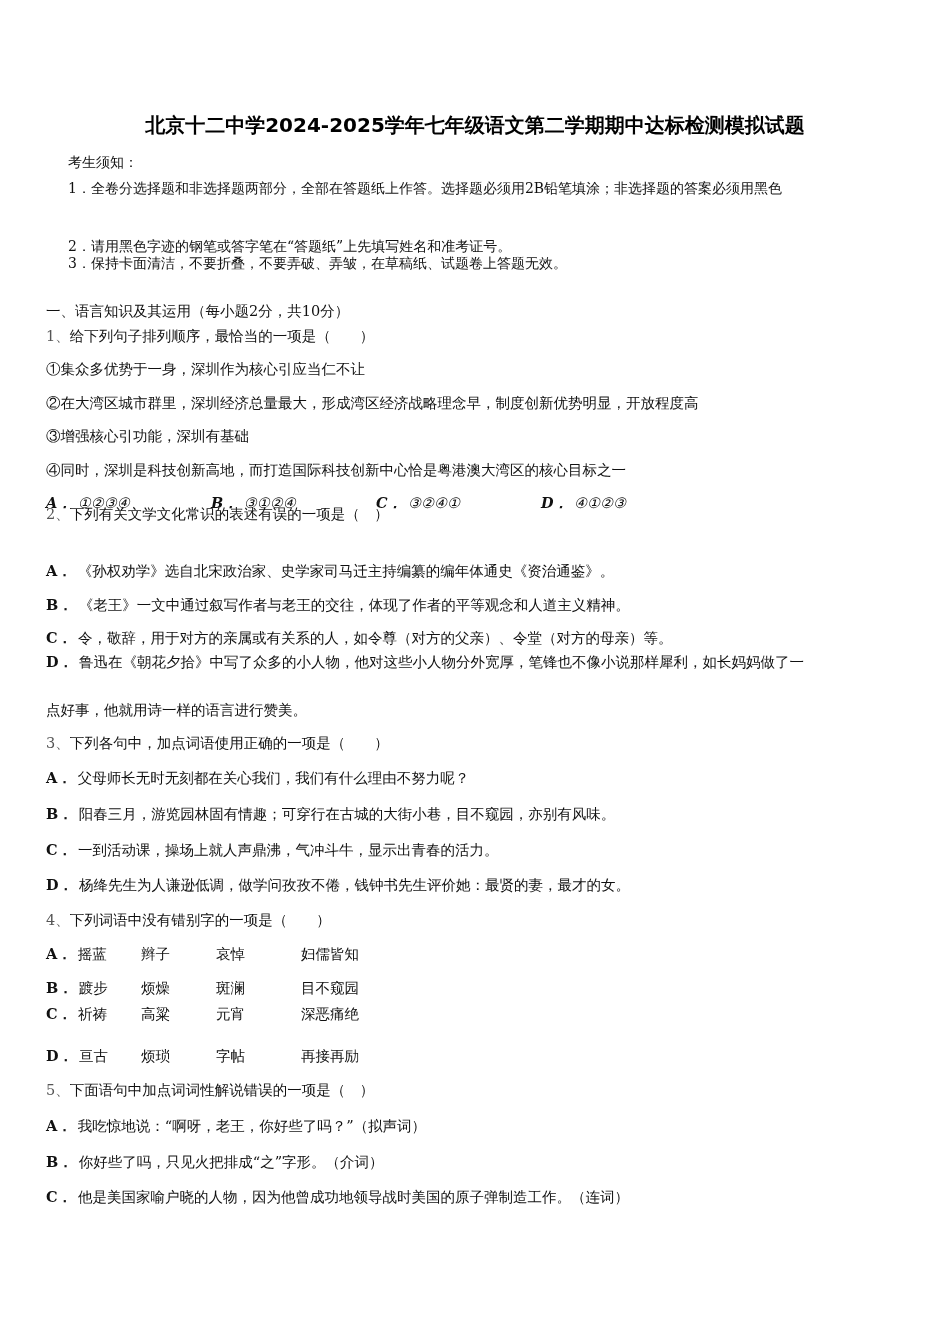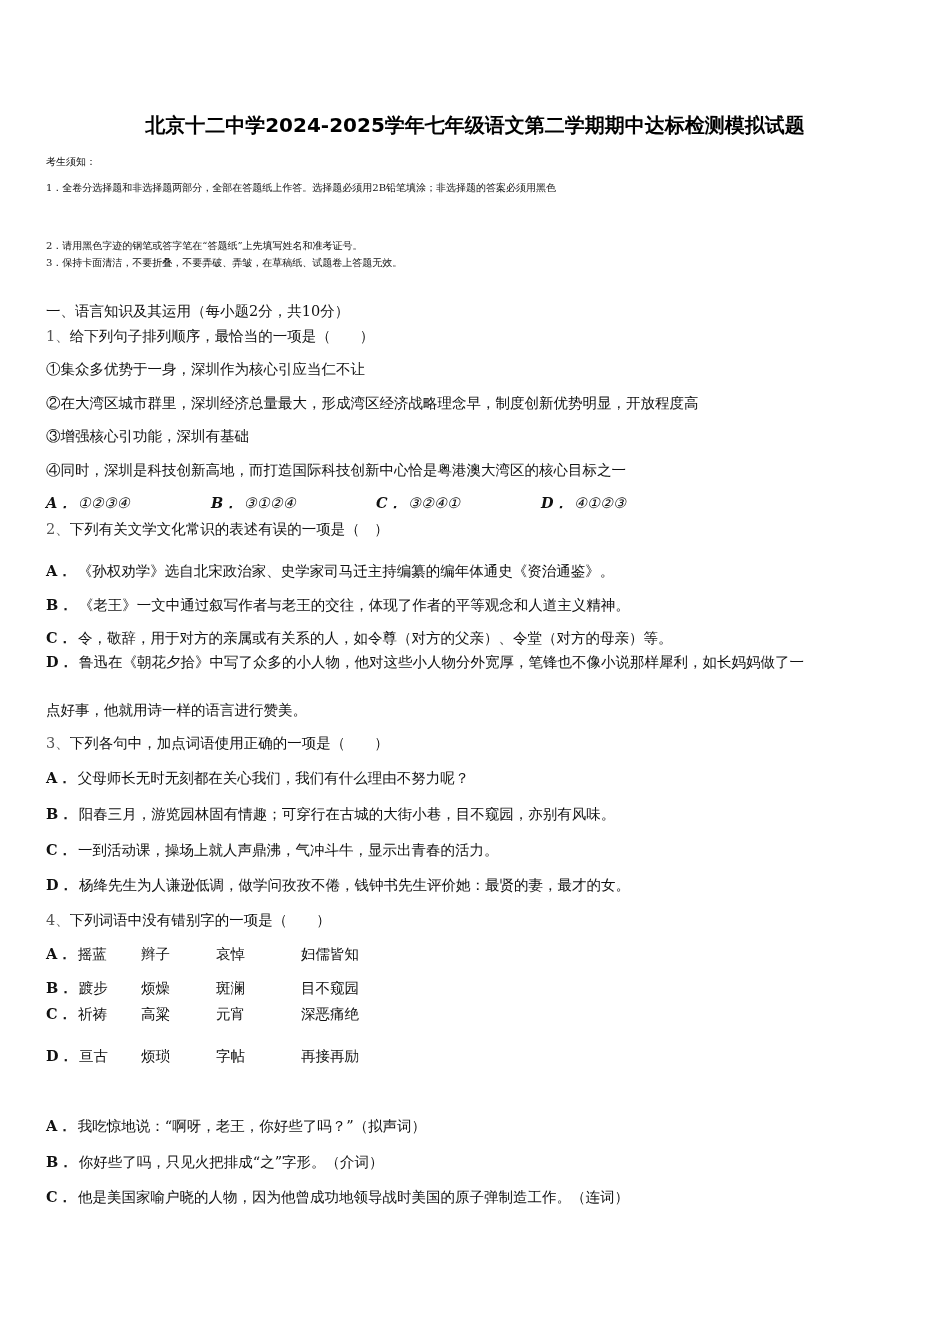--- a/index.html
+++ b/index.html
@@ -11,21 +11,21 @@
   .page { position: absolute; left: 0; top: 0; width: 950px; height: 1344px; }
   .title {
     position: absolute; left: 0; top: 112px; width: 950px; text-align: center;
     font-family: "DejaVu Sans", "Liberation Sans", sans-serif;
     font-weight: bold; font-size: 20px; letter-spacing: 0px; color: #000;
   }
   .line {
     position: absolute; left: 46px; white-space: nowrap;
     font-size: 14.5px; line-height: 20px; color: #111;
   }
-  .notice { font-size: 10px; }
+  .notice { font-size: 14px; margin-left: 22px; }
   .qnum { color: #555; }
   .opt-letter { font-weight: bold; margin-right: 6px; }
   .choice { display: inline-block; font-style: italic; }
   .word { display: inline-block; }
 </style>
 </head>
 <body>
 
 <div class="page">
 
@@ -42,21 +42,21 @@
     <span class="qnum">1、</span><span>给下列句子排列顺序，最恰当的一项是（　　）</span>
   </div>
   <div class="line" style="top:359px">①集众多优势于一身，深圳作为核心引应当仁不让</div>
   <div class="line" style="top:393px">②在大湾区城市群里，深圳经济总量最大，形成湾区经济战略理念早，制度创新优势明显，开放程度高</div>
   <div class="line" style="top:426px">③增强核心引功能，深圳有基础</div>
   <div class="line" style="top:460px">④同时，深圳是科技创新高地，而打造国际科技创新中心恰是粤港澳大湾区的核心目标之一</div>
   <div class="line" style="top:493px">
     <span class="choice" style="width:165px"><span class="opt-letter">A．</span><span>①②③④</span></span><span class="choice" style="width:165px"><span class="opt-letter">B．</span><span>③①②④</span></span><span class="choice" style="width:165px"><span class="opt-letter">C．</span><span>③②④①</span></span><span class="choice"><span class="opt-letter">D．</span><span>④①②③</span></span>
   </div>
 
-  <div class="line" style="top:519px">
+  <div class="line" style="top:504px">
     <span class="qnum">2、</span><span>下列有关文学文化常识的表述有误的一项是（　）</span>
   </div>
   <div class="line" style="top:595px"><span class="opt-letter">B．</span><span>《老王》一文中通过叙写作者与老王的交往，体现了作者的平等观念和人道主义精神。</span></div>
   <div class="line" style="top:561px"><span class="opt-letter">A．</span><span>《孙权劝学》选自北宋政治家、史学家司马迁主持编纂的编年体通史《资治通鉴》。</span></div>
   <div class="line" style="top:628px"><span class="opt-letter">C．</span><span>令，敬辞，用于对方的亲属或有关系的人，如令尊（对方的父亲）、令堂（对方的母亲）等。</span></div>
   <div class="line" style="top:652px"><span class="opt-letter">D．</span><span>鲁迅在《朝花夕拾》中写了众多的小人物，他对这些小人物分外宽厚，笔锋也不像小说那样犀利，如长妈妈做了一</span></div>
   <div class="line" style="top:700px">点好事，他就用诗一样的语言进行赞美。</div>
 
   <div class="line" style="top:733px">
     <span class="qnum">3、</span><span>下列各句中，加点词语使用正确的一项是（　　）</span>
@@ -75,17 +75,20 @@
   <div class="line" style="top:978px">
     <span class="word" style="width:95px"><span class="opt-letter">B．</span><span>踱步</span></span><span class="word" style="width:75px">烦燥</span><span class="word" style="width:85px">斑澜</span><span class="word">目不窥园</span>
   </div>
   <div class="line" style="top:1004px">
     <span class="word" style="width:95px"><span class="opt-letter">C．</span><span>祈祷</span></span><span class="word" style="width:75px">高粱</span><span class="word" style="width:85px">元宵</span><span class="word">深恶痛绝</span>
   </div>
   <div class="line" style="top:1046px">
     <span class="word" style="width:95px"><span class="opt-letter">D．</span><span>亘古</span></span><span class="word" style="width:75px">烦琐</span><span class="word" style="width:85px">字帖</span><span class="word">再接再励</span>
   </div>
 
+  <div class="line" style="top:1080px">
+    <span class="qnum">5、</span><span>下面语句中加点词词性解说错误的一项是（　）</span>
+  </div>
   <div class="line" style="top:1116px"><span class="opt-letter">A．</span><span>我吃惊地说：“啊呀，老王，你好些了吗？”（拟声词）</span></div>
   <div class="line" style="top:1152px"><span class="opt-letter">B．</span><span>你好些了吗，只见火把排成“之”字形。（介词）</span></div>
   <div class="line" style="top:1187px"><span class="opt-letter">C．</span><span>他是美国家喻户晓的人物，因为他曾成功地领导战时美国的原子弹制造工作。（连词）</span></div>
 
 </div>
 
 </body></html>

